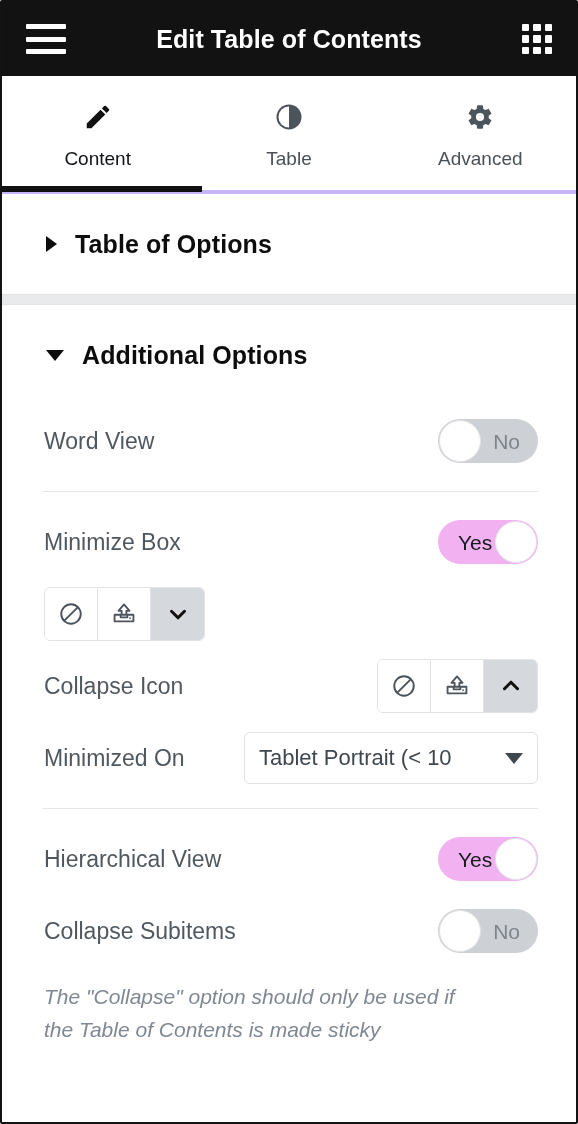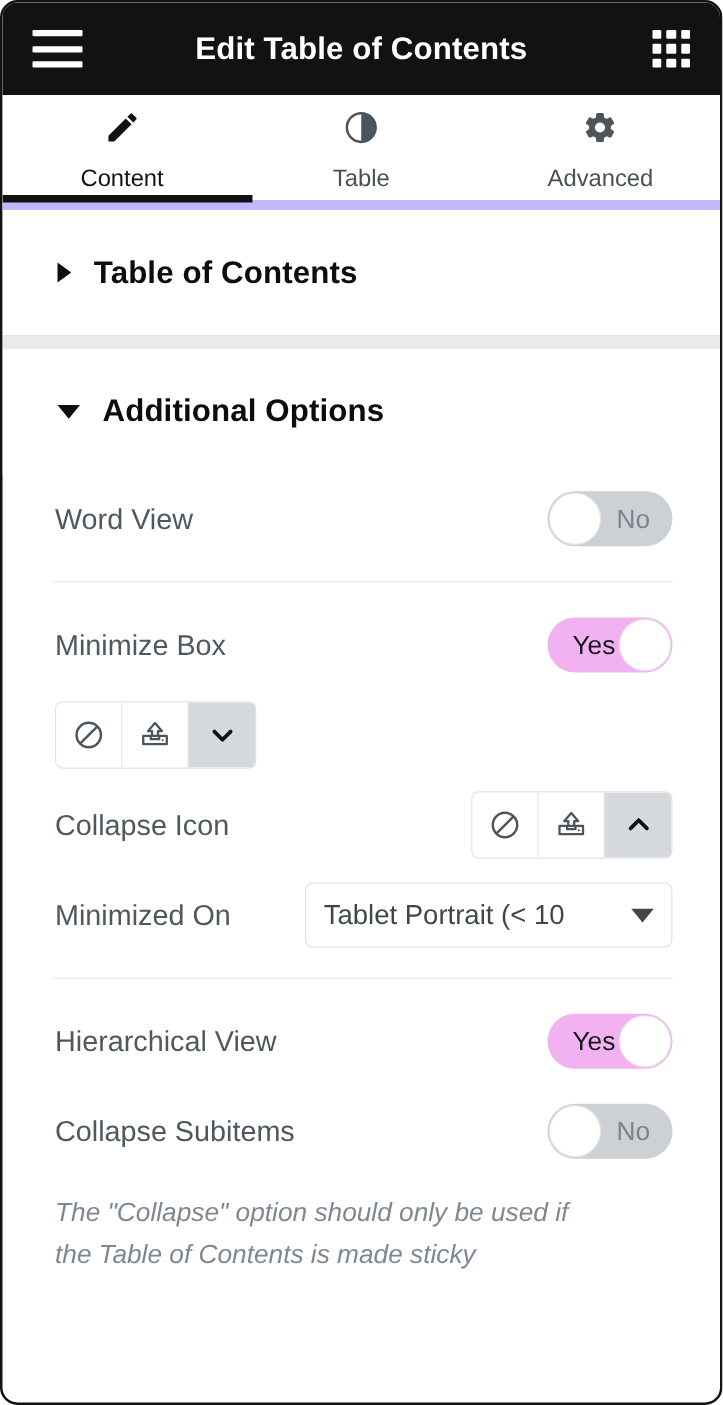--- a/index.html
+++ b/index.html
@@ -11,21 +11,21 @@
     font-family: "Liberation Sans", sans-serif;
     overflow: hidden;
   }
 
   #panel {
     position: relative;
     width: 578px;
     height: 1124px;
     background: #ffffff;
     border: 2px solid #131313;
-    border-radius: 14px;
+    border-radius: 2px;
     overflow: hidden;
   }
 
   
   .topbar {
     height: 74px;
     background: #121212;
     display: flex;
     align-items: center;
     padding: 0 24px;
@@ -71,22 +71,22 @@
   .grid-icon i {
     display: block;
     background: #ffffff;
     border-radius: 1px;
   }
 
   
   .tabs {
     display: flex;
     background: #ffffff;
-    border-bottom: 8px solid #c4b5fd;
-    height: 92px;
+    border-bottom: 4px solid #c4b5fd;
+    height: 118px;
   }
   .tab {
     flex: 1 1 0;
     display: flex;
     flex-direction: column;
     align-items: center;
     justify-content: center;
     gap: 16px;
     position: relative;
     cursor: pointer;
@@ -314,21 +314,21 @@
         <svg class="ic" width="28" height="28" viewBox="0 0 24 24" fill="#4c545c">
           <path d="M19.43 12.98c.04-.32.07-.64.07-.98s-.03-.66-.07-.98l2.11-1.65a.5.5 0 0 0 .12-.64l-2-3.46a.5.5 0 0 0-.61-.22l-2.49 1a7.3 7.3 0 0 0-1.69-.98l-.38-2.65A.49.49 0 0 0 14 2h-4a.49.49 0 0 0-.49.42l-.38 2.65c-.61.25-1.17.58-1.69.98l-2.49-1a.5.5 0 0 0-.61.22l-2 3.46a.5.5 0 0 0 .12.64l2.11 1.65c-.04.32-.07.65-.07.98s.03.66.07.98l-2.11 1.65a.5.5 0 0 0-.12.64l2 3.46c.12.22.39.3.61.22l2.49-1c.52.4 1.08.73 1.69.98l.38 2.65c.04.24.25.42.49.42h4c.24 0 .45-.18.49-.42l.38-2.65c.61-.25 1.17-.59 1.69-.98l2.49 1c.23.09.49 0 .61-.22l2-3.46a.5.5 0 0 0-.12-.64l-2.11-1.65zM12 15.5A3.5 3.5 0 1 1 12 8.5a3.5 3.5 0 0 1 0 7z"></path>
         </svg>
       </span>
       <span class="tab-label">Advanced</span>
     </div>
   </div>
 
   <div class="section-head">
     <span class="caret right"></span>
-    <span class="section-title">Table of Contents</span>
+    <span class="section-title">Table of Options</span>
   </div>
 
   <div class="section-gap"></div>
 
   <div class="section-head">
     <span class="caret down"></span>
     <span class="section-title">Additional Options</span>
   </div>
 
   <div class="controls">

